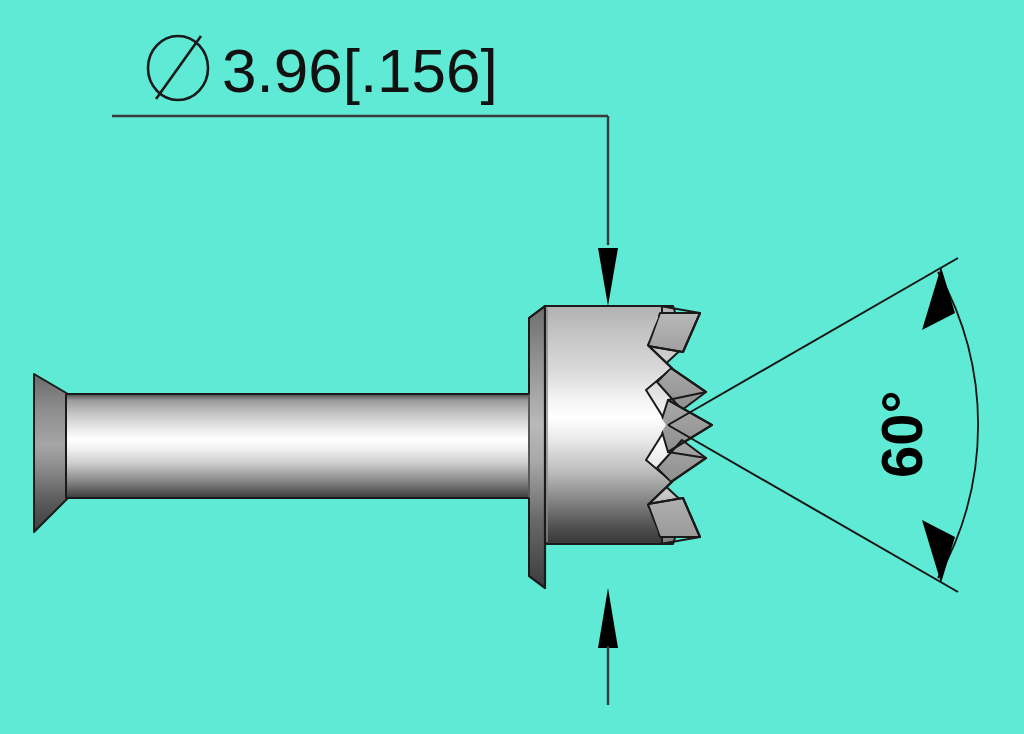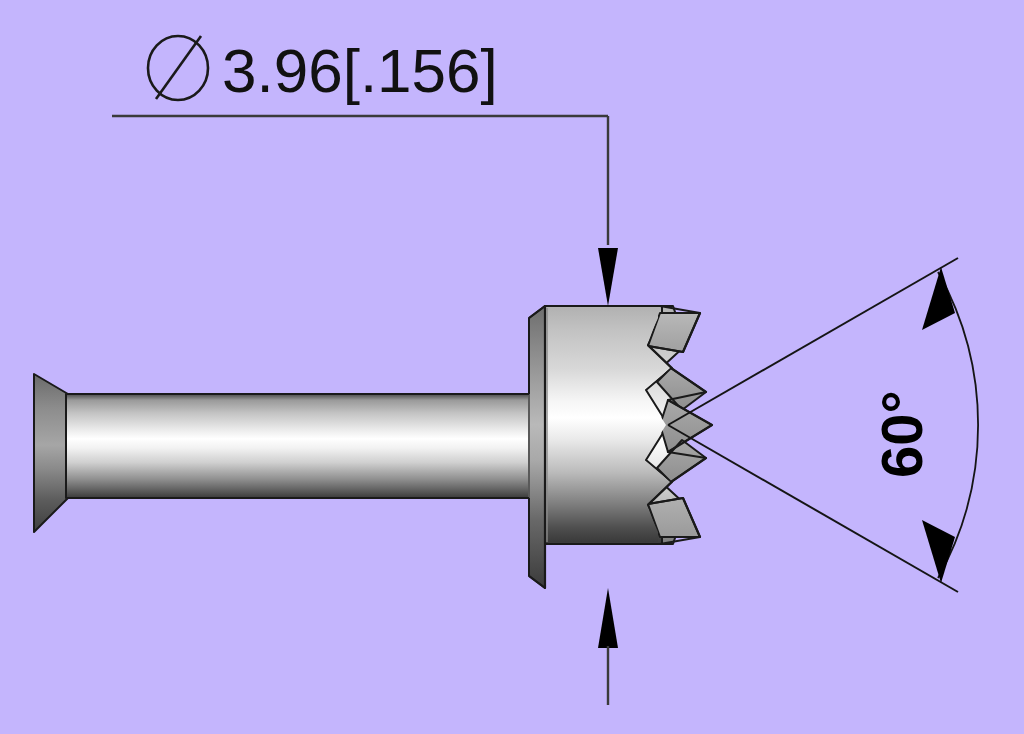--- a/index.html
+++ b/index.html
@@ -10,21 +10,21 @@
   body {
     width: 1024px;
     height: 734px;
     overflow: hidden;
     font-family: "Liberation Sans", sans-serif;
   }
   #drawing-root {
     position: relative;
     width: 1024px;
     height: 734px;
-    background: #c4b5fd;
+    background: #5eead4;
   }
   #drawing-svg {
     display: block;
     width: 1024px;
     height: 734px;
   }
   .dim-text {
     font-family: "Liberation Sans", sans-serif;
     font-size: 62px;
     font-weight: 400;

